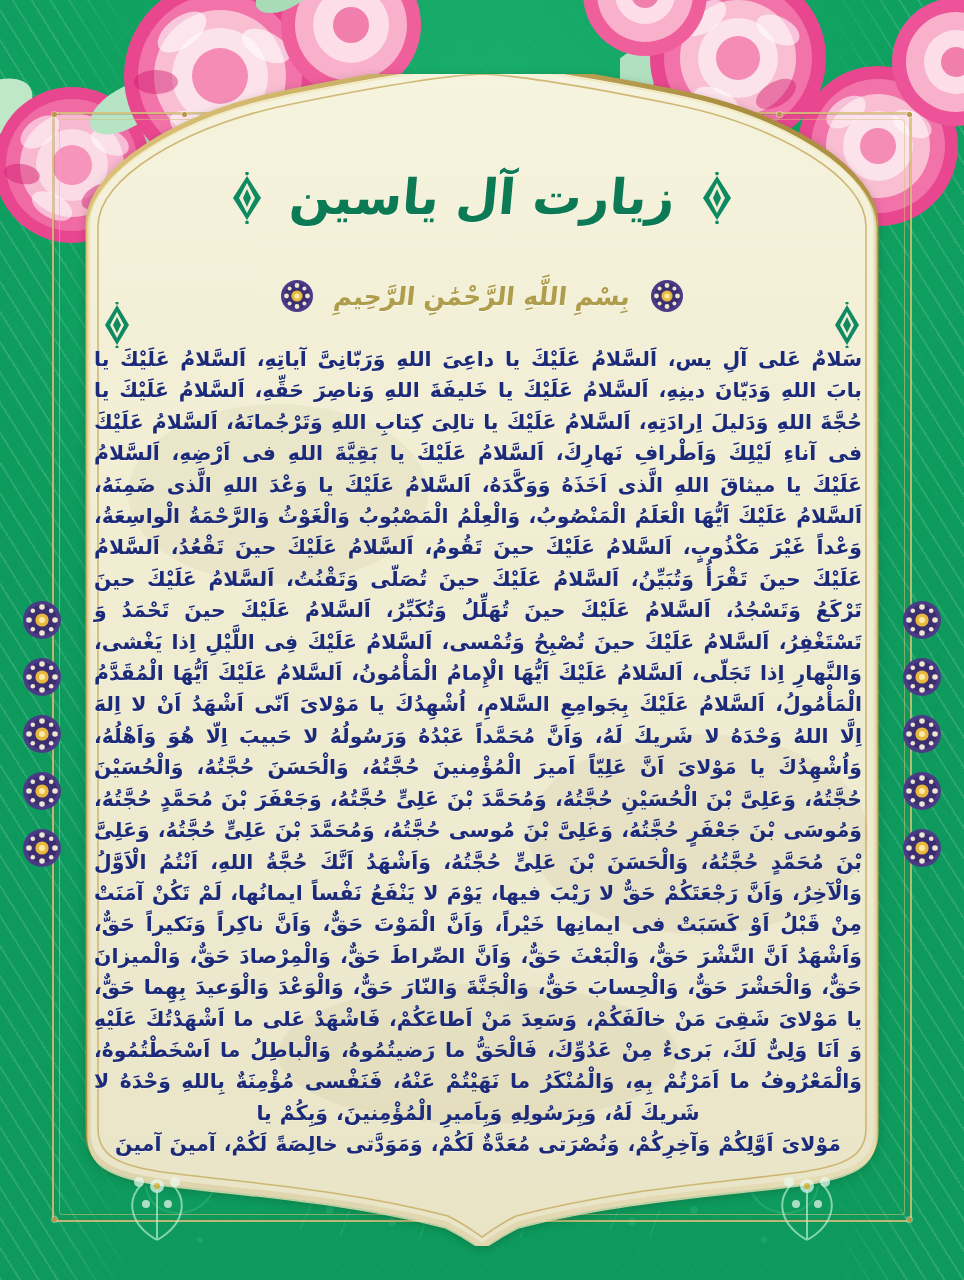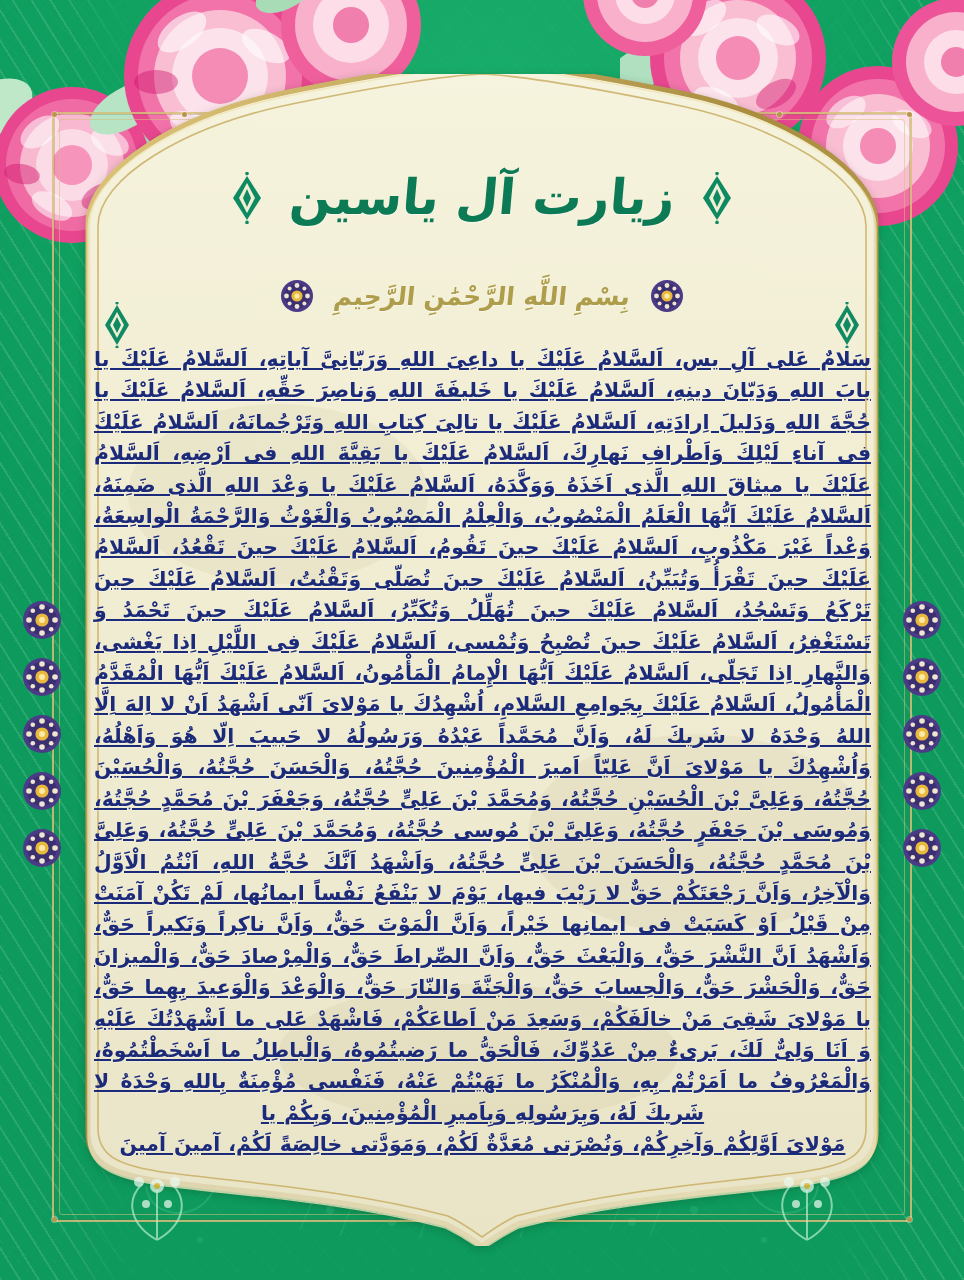--- a/index.html
+++ b/index.html
@@ -122,29 +122,28 @@
     opacity:.92;
     text-shadow:0 1px 0 rgba(255,255,255,.5);
     transform:skewX(-6deg);
   }
   .rosette{flex:0 0 auto;}
   .rosette svg{display:block;}
 
   
   .body-text{
     position:absolute;
-    left:36px;right:35px;top:270px;
+    left:36px;right:44px;top:270px;
     direction:rtl;text-align:justify;text-align-last:center;
     font-size:20.4px;
     line-height:31.4px;
     font-weight:700;
     color:#1c2a7a;
     word-spacing:1px;
     text-shadow:0 .5px 0 rgba(255,255,255,.35);
-    text-decoration:underline;
   }
   .body-text .last{display:block;text-align:right;}
 
   
   .rose-col{position:absolute;top:600px;display:flex;flex-direction:column;gap:13px;}
   .rose-col.left{left:22px;}
   .rose-col.right{right:22px;}
 
   
   .corner-diamond{position:absolute;}

